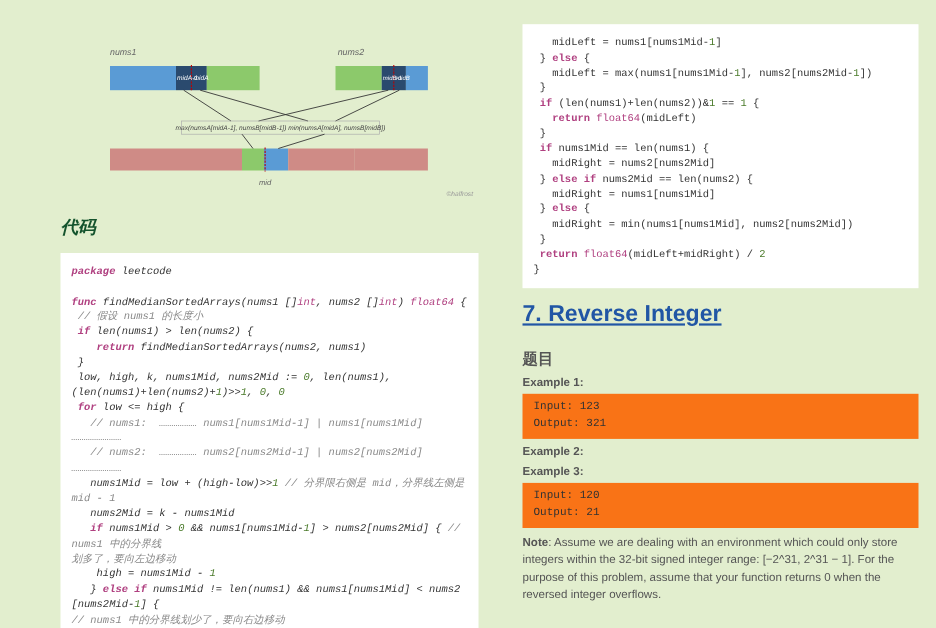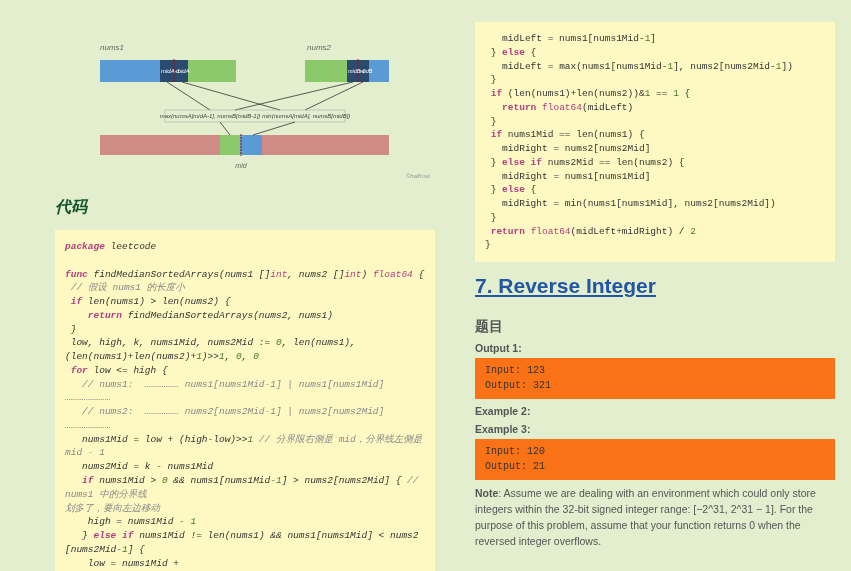--- a/index.html
+++ b/index.html
@@ -44,21 +44,21 @@
     color: #14532d;
     margin: 10px 0 12px 0;
   }
   .section-heading-right {
     font-size: 14px;
     font-weight: 600;
     color: #555;
     margin: 10px 0 6px 0;
   }
   .code-block {
-    background: #fef9c3;
+    background: #ffffff;
     padding: 10px 10px;
     font-family: "Courier New", Consolas, monospace;
     font-size: 9.5px;
     line-height: 1.45;
     white-space: pre-wrap;
     color: #333;
     word-break: break-all;
     overflow: hidden;
   }
   .code-block .kw { color: #b04080; font-weight: bold; }
@@ -163,20 +163,21 @@
 (<span class="fn">len</span>(nums1)+<span class="fn">len</span>(nums2)+<span class="nm">1</span>)&gt;&gt;<span class="nm">1</span>, <span class="nm">0</span>, <span class="nm">0</span>
  <span class="kw">for</span> low &lt;= high {
    <span class="cm">// nums1:  ……………… nums1[nums1Mid-1] | nums1[nums1Mid] ……………………</span>
    <span class="cm">// nums2:  ……………… nums2[nums2Mid-1] | nums2[nums2Mid] ……………………</span>
    nums1Mid = low + (high-low)&gt;&gt;<span class="nm">1</span> <span class="cm">// 分界限右侧是 mid，分界线左侧是 mid - 1</span>
    nums2Mid = k - nums1Mid
    <span class="kw">if</span> nums1Mid &gt; <span class="nm">0</span> &amp;&amp; nums1[nums1Mid-<span class="nm">1</span>] &gt; nums2[nums2Mid] { <span class="cm">// nums1 中的分界线</span>
 <span class="cm">划多了，要向左边移动</span>
     high = nums1Mid - <span class="nm">1</span>
    } <span class="kw">else if</span> nums1Mid != <span class="fn">len</span>(nums1) &amp;&amp; nums1[nums1Mid] &lt; nums2[nums2Mid-<span class="nm">1</span>] { 
+<span class="cm">// nums1 中的分界线划少了，要向右边移动</span>
     low = nums1Mid + 
    }  {
     
     
     
    }
  }
  midLeft, midRight := , 
   nums1Mid ==  {
    midLeft = nums2[nums2Mid-]
@@ -201,21 +202,21 @@
    midRight = <span class="fn">min</span>(nums1[nums1Mid], nums2[nums2Mid])
  }
  <span class="kw">return</span> <span class="ty">float64</span>(midLeft+midRight) / <span class="nm">2</span>
 }</div>
 
     <a class="link-heading">7. Reverse Integer</a>
 
     <div class="section-heading-right">题目</div>
 
 
-    <div class="example-label">Output 1:</div>
+    <div class="example-label">Example 1:</div>
     <div class="io-block">Input: 123
 Output: 321</div>
 
     <div class="example-label">Example 2:</div>
 
     <div class="example-label">Example 3:</div>
     <div class="io-block">Input: 120
 Output: 21</div>
 
     <div class="note-para">

